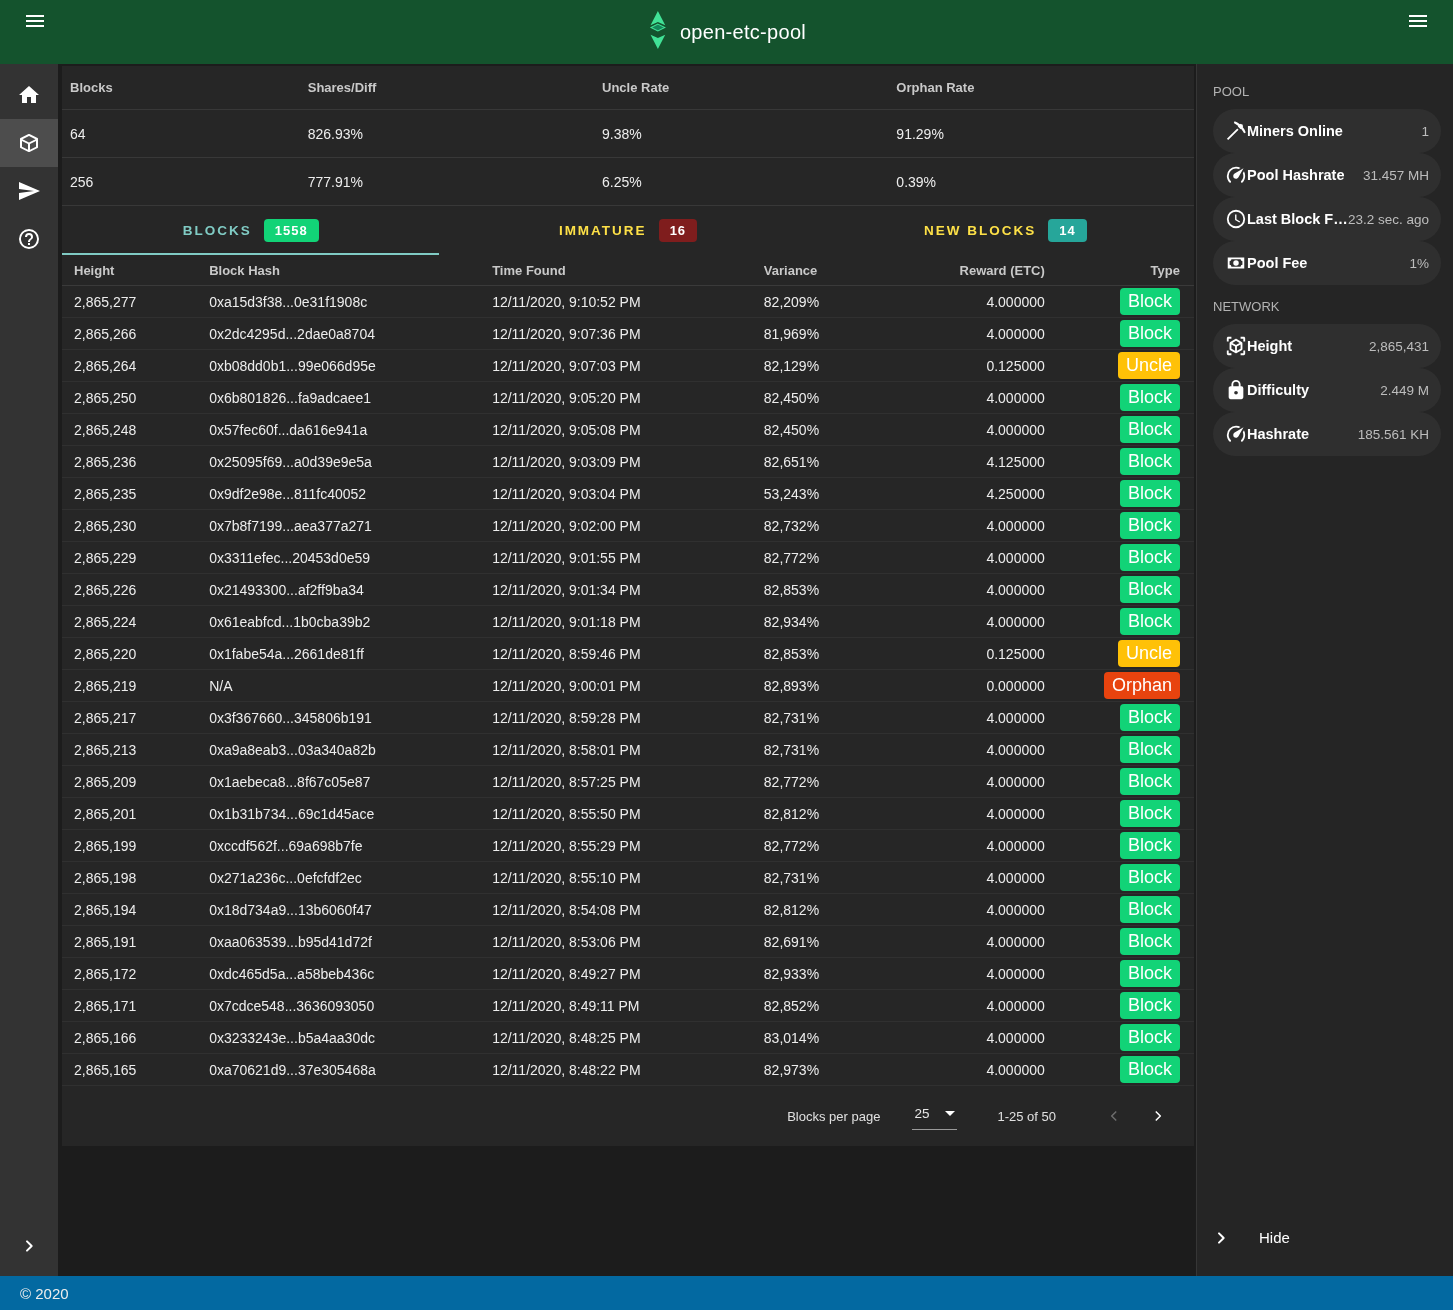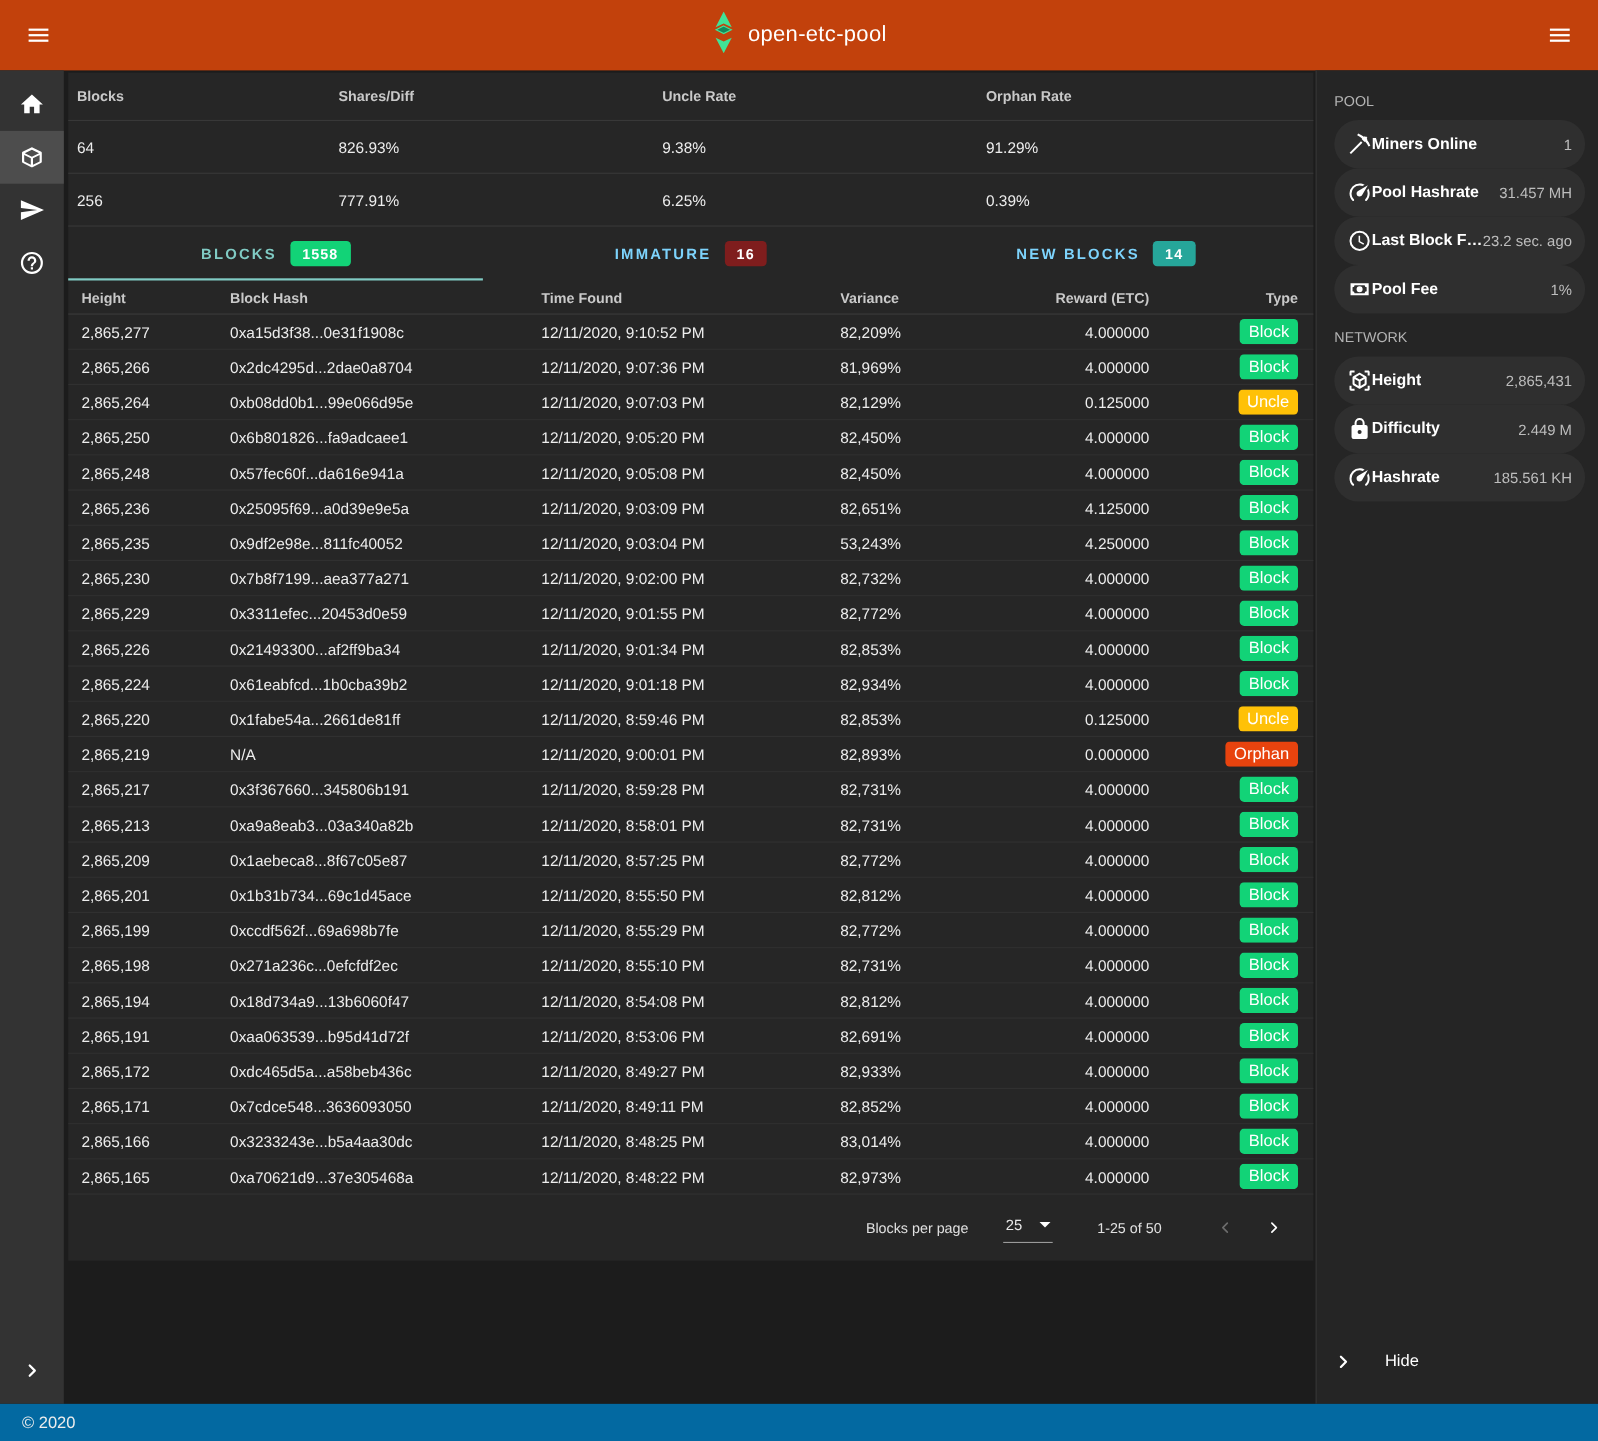--- a/index.html
+++ b/index.html
@@ -5,22 +5,22 @@
   * { box-sizing: border-box; margin: 0; padding: 0; }
   html,body { width:1453px; height:1310px; }
   body {
     background:#1c1c1c;
     font-family:"Liberation Sans","DejaVu Sans",sans-serif;
     color:#fff; overflow:hidden;
   }
   button { font-family:inherit; }
 
   
-  .topbar { height:64px; background:#c2410c; position:relative;
-    display:flex; align-items:center; justify-content:space-between; padding:0 14px; }
+  .topbar { height:64px; background:#14532d; position:relative;
+    display:flex; align-items:flex-start; justify-content:space-between; padding:0 14px; }
   .icon-btn { background:none; border:none; cursor:pointer;
     width:42px; height:42px; display:flex; align-items:center; justify-content:center; }
   .hamburger { display:flex; flex-direction:column; gap:3px; }
   .hamburger i { display:block; width:18px; height:2px; background:#fff; }
   .brand { position:absolute; left:50%; top:50%; transform:translate(-50%,-50%);
     display:flex; align-items:center; gap:12px; }
   .brand-title { font-size:20px; color:#fff; letter-spacing:.3px; }
 
   
   .layout { display:flex; height:1212px; }
@@ -42,40 +42,40 @@
   .stats-header,.stats-row { display:flex; align-items:center; }
   .stats-header { height:44px; border-bottom:1px solid #383838; }
   .stats-header .s-cell { font-size:13px; font-weight:bold; color:#c9c9c9; }
   .stats-row { height:48px; border-bottom:1px solid #383838; font-size:14px; color:#ededed; }
   .s-cell { padding-left:8px; }
   .s-c0{width:21%;} .s-c1{width:26%;} .s-c2{width:26%;} .s-c3{width:27%;}
 
   .tabs { display:flex; height:49px; }
   .tab { flex:1; display:flex; align-items:center; justify-content:center; gap:12px;
     background:none; border:none; cursor:pointer; position:relative; }
-  .tab-label { font-size:13.5px; font-weight:bold; letter-spacing:2px; color:#7dd3fc; }
+  .tab-label { font-size:13.5px; font-weight:bold; letter-spacing:2px; color:#fde047; }
   .tab.active .tab-label { color:#80cbc4; }
   .tab.active::after { content:""; position:absolute; bottom:0; left:0; right:0;
     height:2px; background:#80cbc4; }
   .tab-badge { color:#fff; font-weight:bold; font-size:13px; padding:4px 11px;
     border-radius:4px; letter-spacing:1px; }
 
   .bt-header,.bt-row { display:flex; align-items:center; }
   .bt-header { height:31px; border-bottom:1px solid #3a3a3a; }
   .bt-header .bt-cell { font-size:13px; font-weight:bold; color:#c9c9c9; }
   .bt-row { height:32px; border-bottom:1px solid #303030; font-size:14px; color:#ededed; }
   .bt-cell { overflow:hidden; white-space:nowrap; }
   .c-height { width:13%; padding-left:12px; }
   .c-hash   { width:25%; }
   .c-time   { width:24%; }
   .c-variance { width:13%; }
   .c-reward { width:12%; text-align:right; padding-right:2px; }
   .c-type   { width:13%; display:flex; justify-content:flex-end; padding-right:14px; }
   .badge { display:inline-block; min-width:52px; text-align:right; padding:3px 8px;
-    border-radius:4px; font-size:15px; color:#fff; }
+    border-radius:4px; font-size:18px; color:#fff; }
 
   .pagination { height:60px; display:flex; align-items:center; justify-content:flex-end;
     padding-right:14px; font-size:13px; color:#e0e0e0; }
   .pp-label { margin-right:32px; }
   .pp-select { display:flex; align-items:center; gap:16px; cursor:pointer; background:none;
     border:none; border-bottom:1px solid #9a9a9a; padding:3px 2px 8px 2px; margin-right:40px;
     color:#e8e8e8; font-size:13.5px; }
   .caret { width:0; height:0; border-left:5px solid transparent; border-right:5px solid transparent;
     border-top:5px solid #fff; }
   .pp-range { margin-right:36px; }

